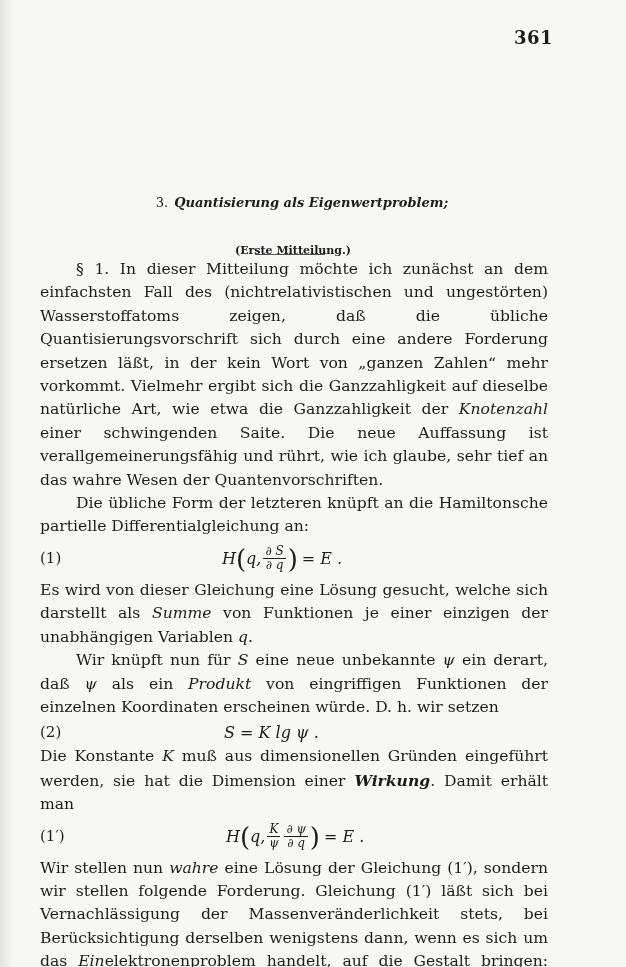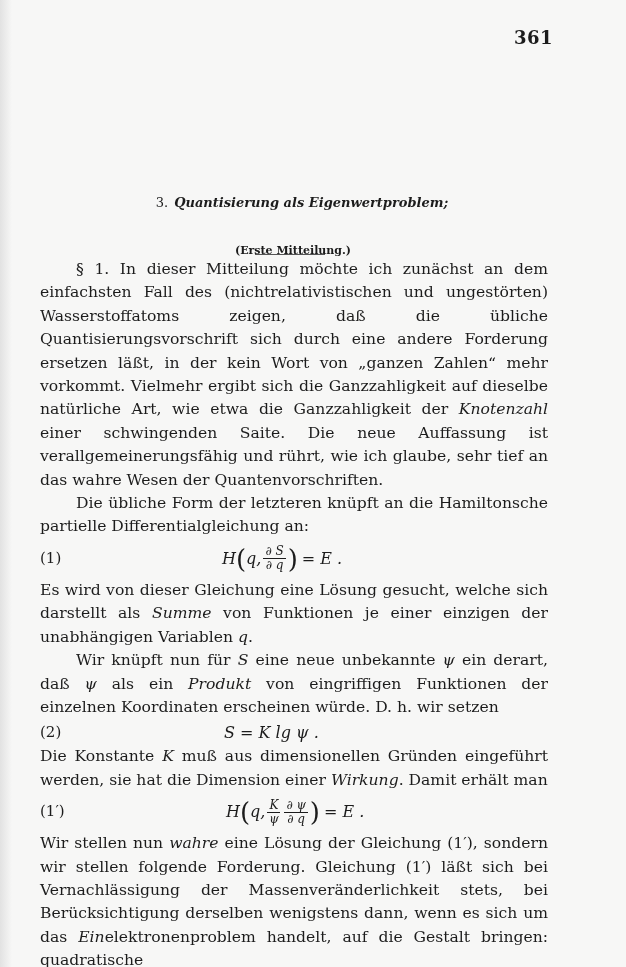--- a/index.html
+++ b/index.html
@@ -32,21 +32,21 @@
   .divider {
     position: absolute; left: 255px; top: 254px; width: 70px; height: 1px; background: #555;
   }
   .body {
     position: absolute; left: 40px; top: 258px; width: 508px;
     font-size: 15.6px; line-height: 23.4px; text-align: justify;
   }
   .body p { margin: 0; }
   .indent { text-indent: 36px; }
   .body em { font-style: italic; }
-  .body strong { font-weight: normal; font-style: italic; }
+  .body strong { font-weight: bold; font-style: italic; }
   .eq {
     position: relative; height: 40px; display: flex; align-items: center;
   }
   .eq-label { position: absolute; left: 0; top: 8px; font-size: 15px; }
   .eq-body { position: absolute; font-style: italic; font-size: 16px; display: flex; align-items: center; }
   .frac { display: inline-flex; flex-direction: column; align-items: center; font-size: 12px; line-height: 13px; margin: 0 2px; }
   .frac .num-part { border-bottom: 1px solid #1c1c1c; padding: 0 2px; }
   .paren { font-style: normal; font-size: 26px; font-weight: 200; line-height: 26px; }
   .eq-small { height: 26px; }
 </style>

